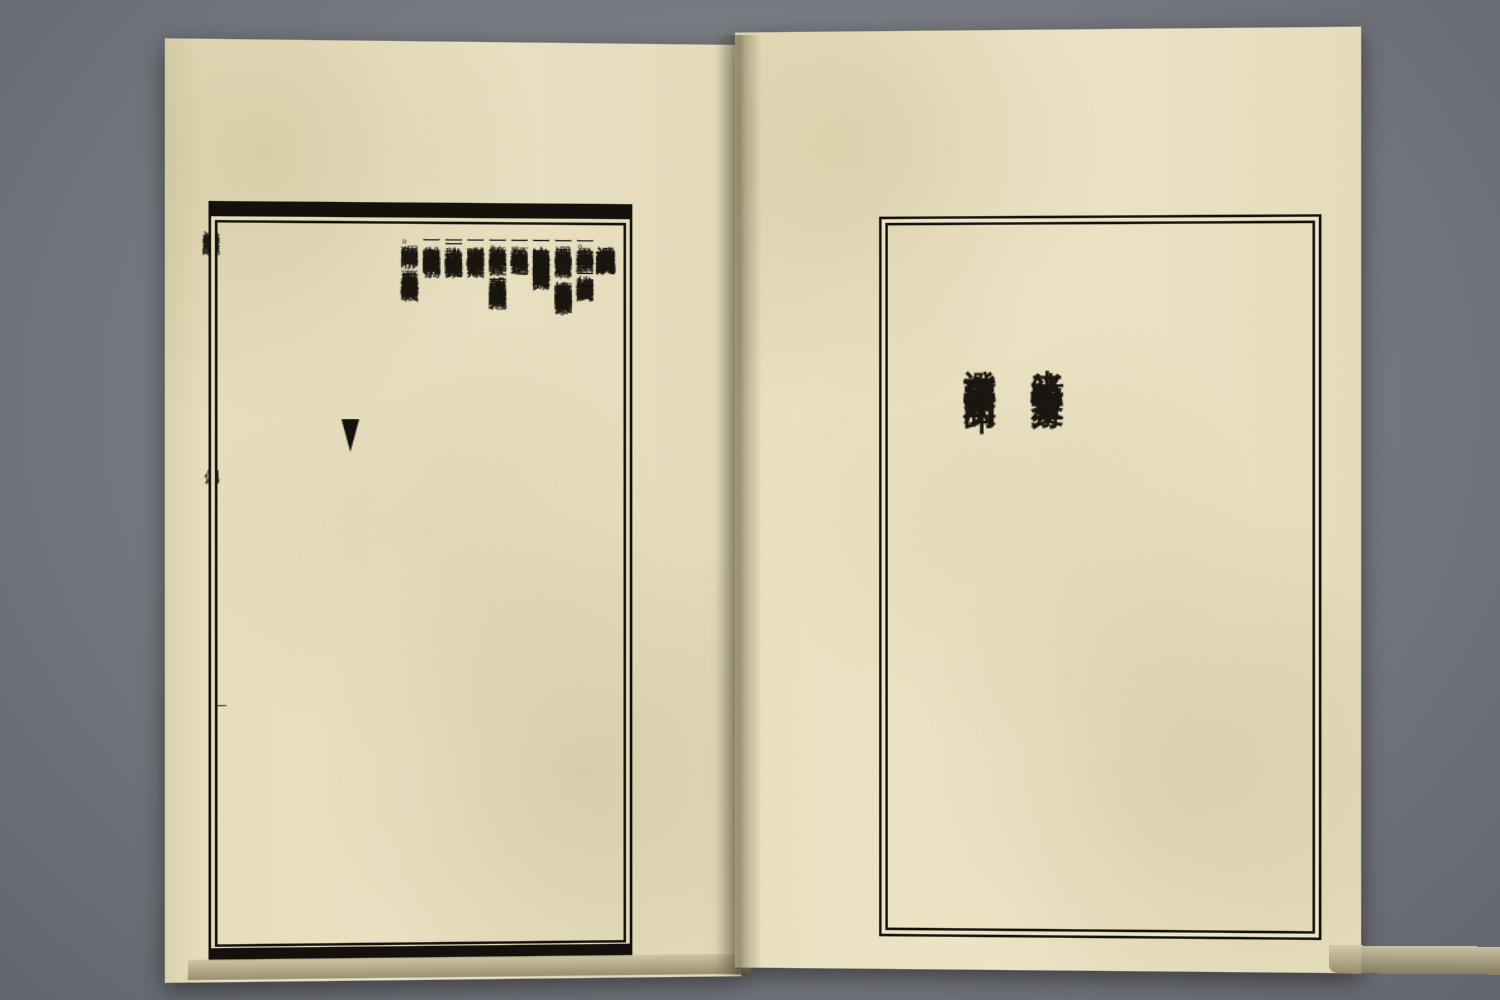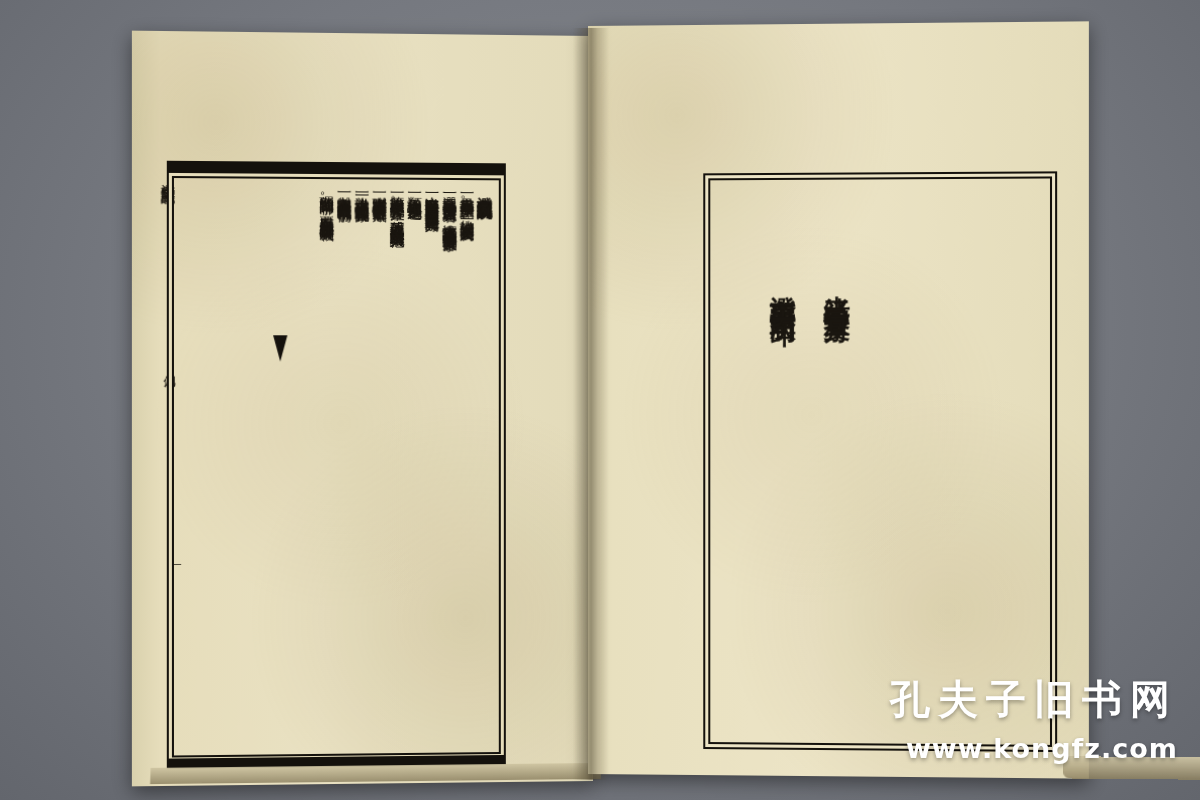--- a/index.html
+++ b/index.html
@@ -278,17 +278,13 @@
         <div class="vtext">光緒三十年甲辰季夏月</div>
         <div class="vtext">澄衷蒙學堂十一次石印</div>
       </div>
 
       <div class="block-edge"></div>
     </div>
 
     <div class="gutter"></div>
   </div>
 
-  <div class="watermark">
-    <div class="wm-cn">孔夫子旧书网</div>
-    <div class="wm-url">www.kongfz.com</div>
-  </div>
 </div>
 
 </body></html>

